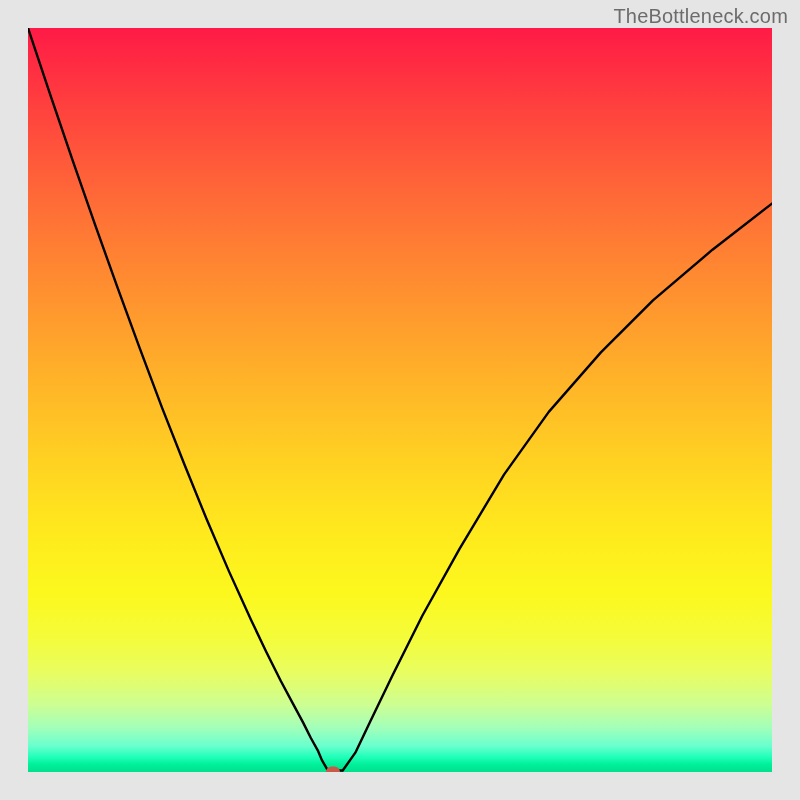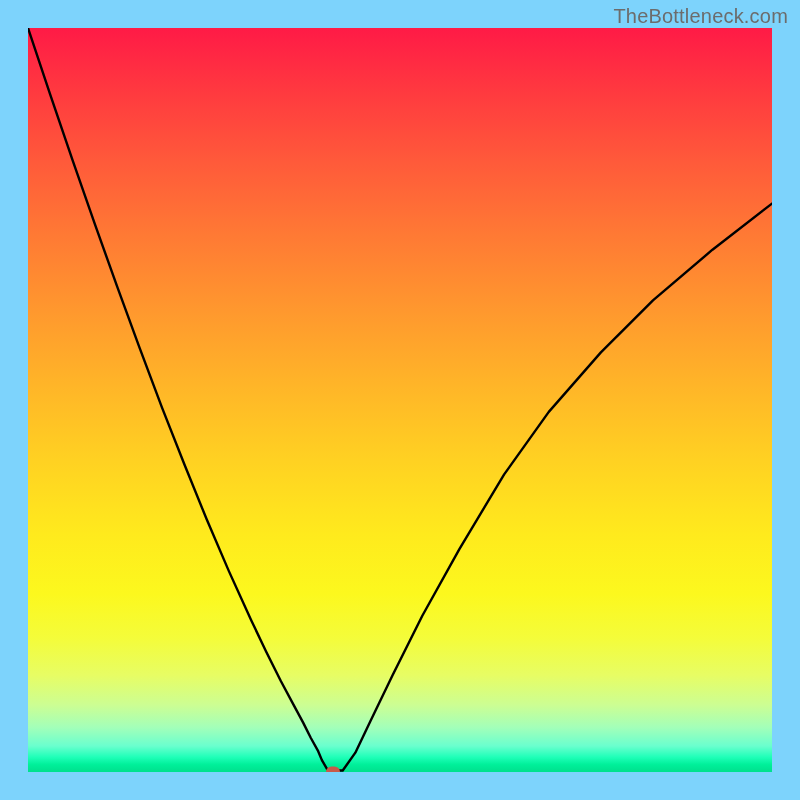--- a/index.html
+++ b/index.html
@@ -8,21 +8,21 @@
     width: 800px;
     height: 800px;
     overflow: hidden;
     background: #000;
     font-family: Arial, Helvetica, sans-serif;
   }
   .frame {
     position: absolute;
     left: 0; top: 0;
     width: 800px; height: 800px;
-    background: #7dd3fc;
+    background: #e5e5e5;
   }
   .plot-area {
     position: absolute;
     left: 28px;
     top: 28px;
     width: 744px;
     height: 744px;
     overflow: hidden;
   }
   .gradient {

